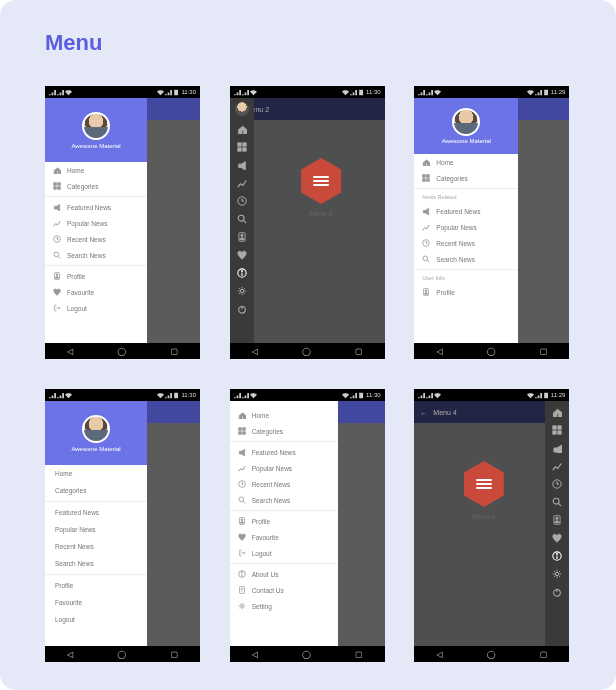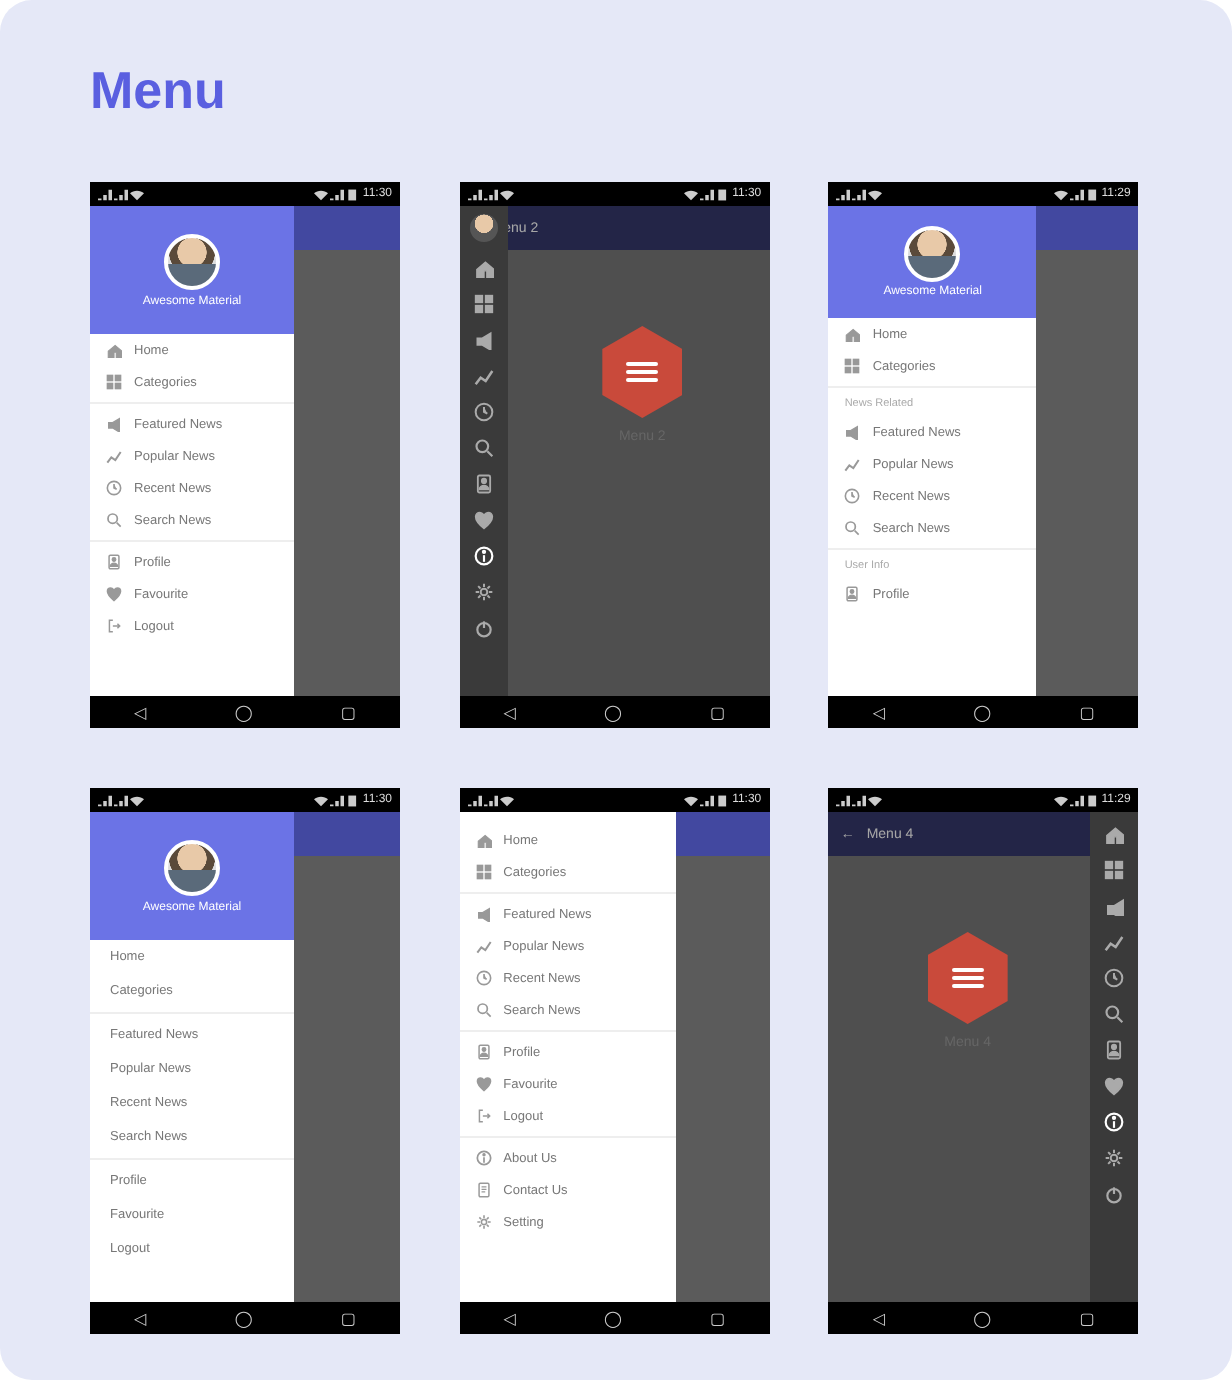--- a/index.html
+++ b/index.html
@@ -1,18 +1,18 @@
 <!DOCTYPE html>
 <html><head>
 <meta charset="utf-8">
 <style>
   *{box-sizing:border-box;margin:0;padding:0}
   body{font-family:-apple-system,Helvetica,Arial,sans-serif;background:#fff}
   .page{width:616px;height:690px;background:#e5e8f7;border-radius:16px;margin:0 auto;padding:30px 45px}
-  .title{color:#5a5fe0;font-size:26px;font-weight:700;margin-bottom:30px}
+  .title{color:#5a5fe0;font-size:22px;font-weight:700;margin-bottom:30px}
   .grid{display:grid;grid-template-columns:repeat(3,1fr);gap:30px 28px}
   .phone{width:155px;height:273px;background:#000;position:relative;overflow:hidden;font-size:7px}
   
   .sb{height:12px;background:#000;color:#ddd;display:flex;align-items:center;justify-content:space-between;padding:0 4px;font-size:6px}
   .sb .l,.sb .r{display:flex;gap:1px;align-items:center}
   .sb svg{width:7px;height:7px;fill:#ccc}
   
   .nb{position:absolute;bottom:0;left:0;right:0;height:16px;background:#000;display:flex;align-items:center;justify-content:space-around}
   .nb span{color:#ccc;font-size:8px}
   .screen{position:absolute;top:12px;left:0;right:0;bottom:16px;background:#7a7a7a;overflow:hidden}

